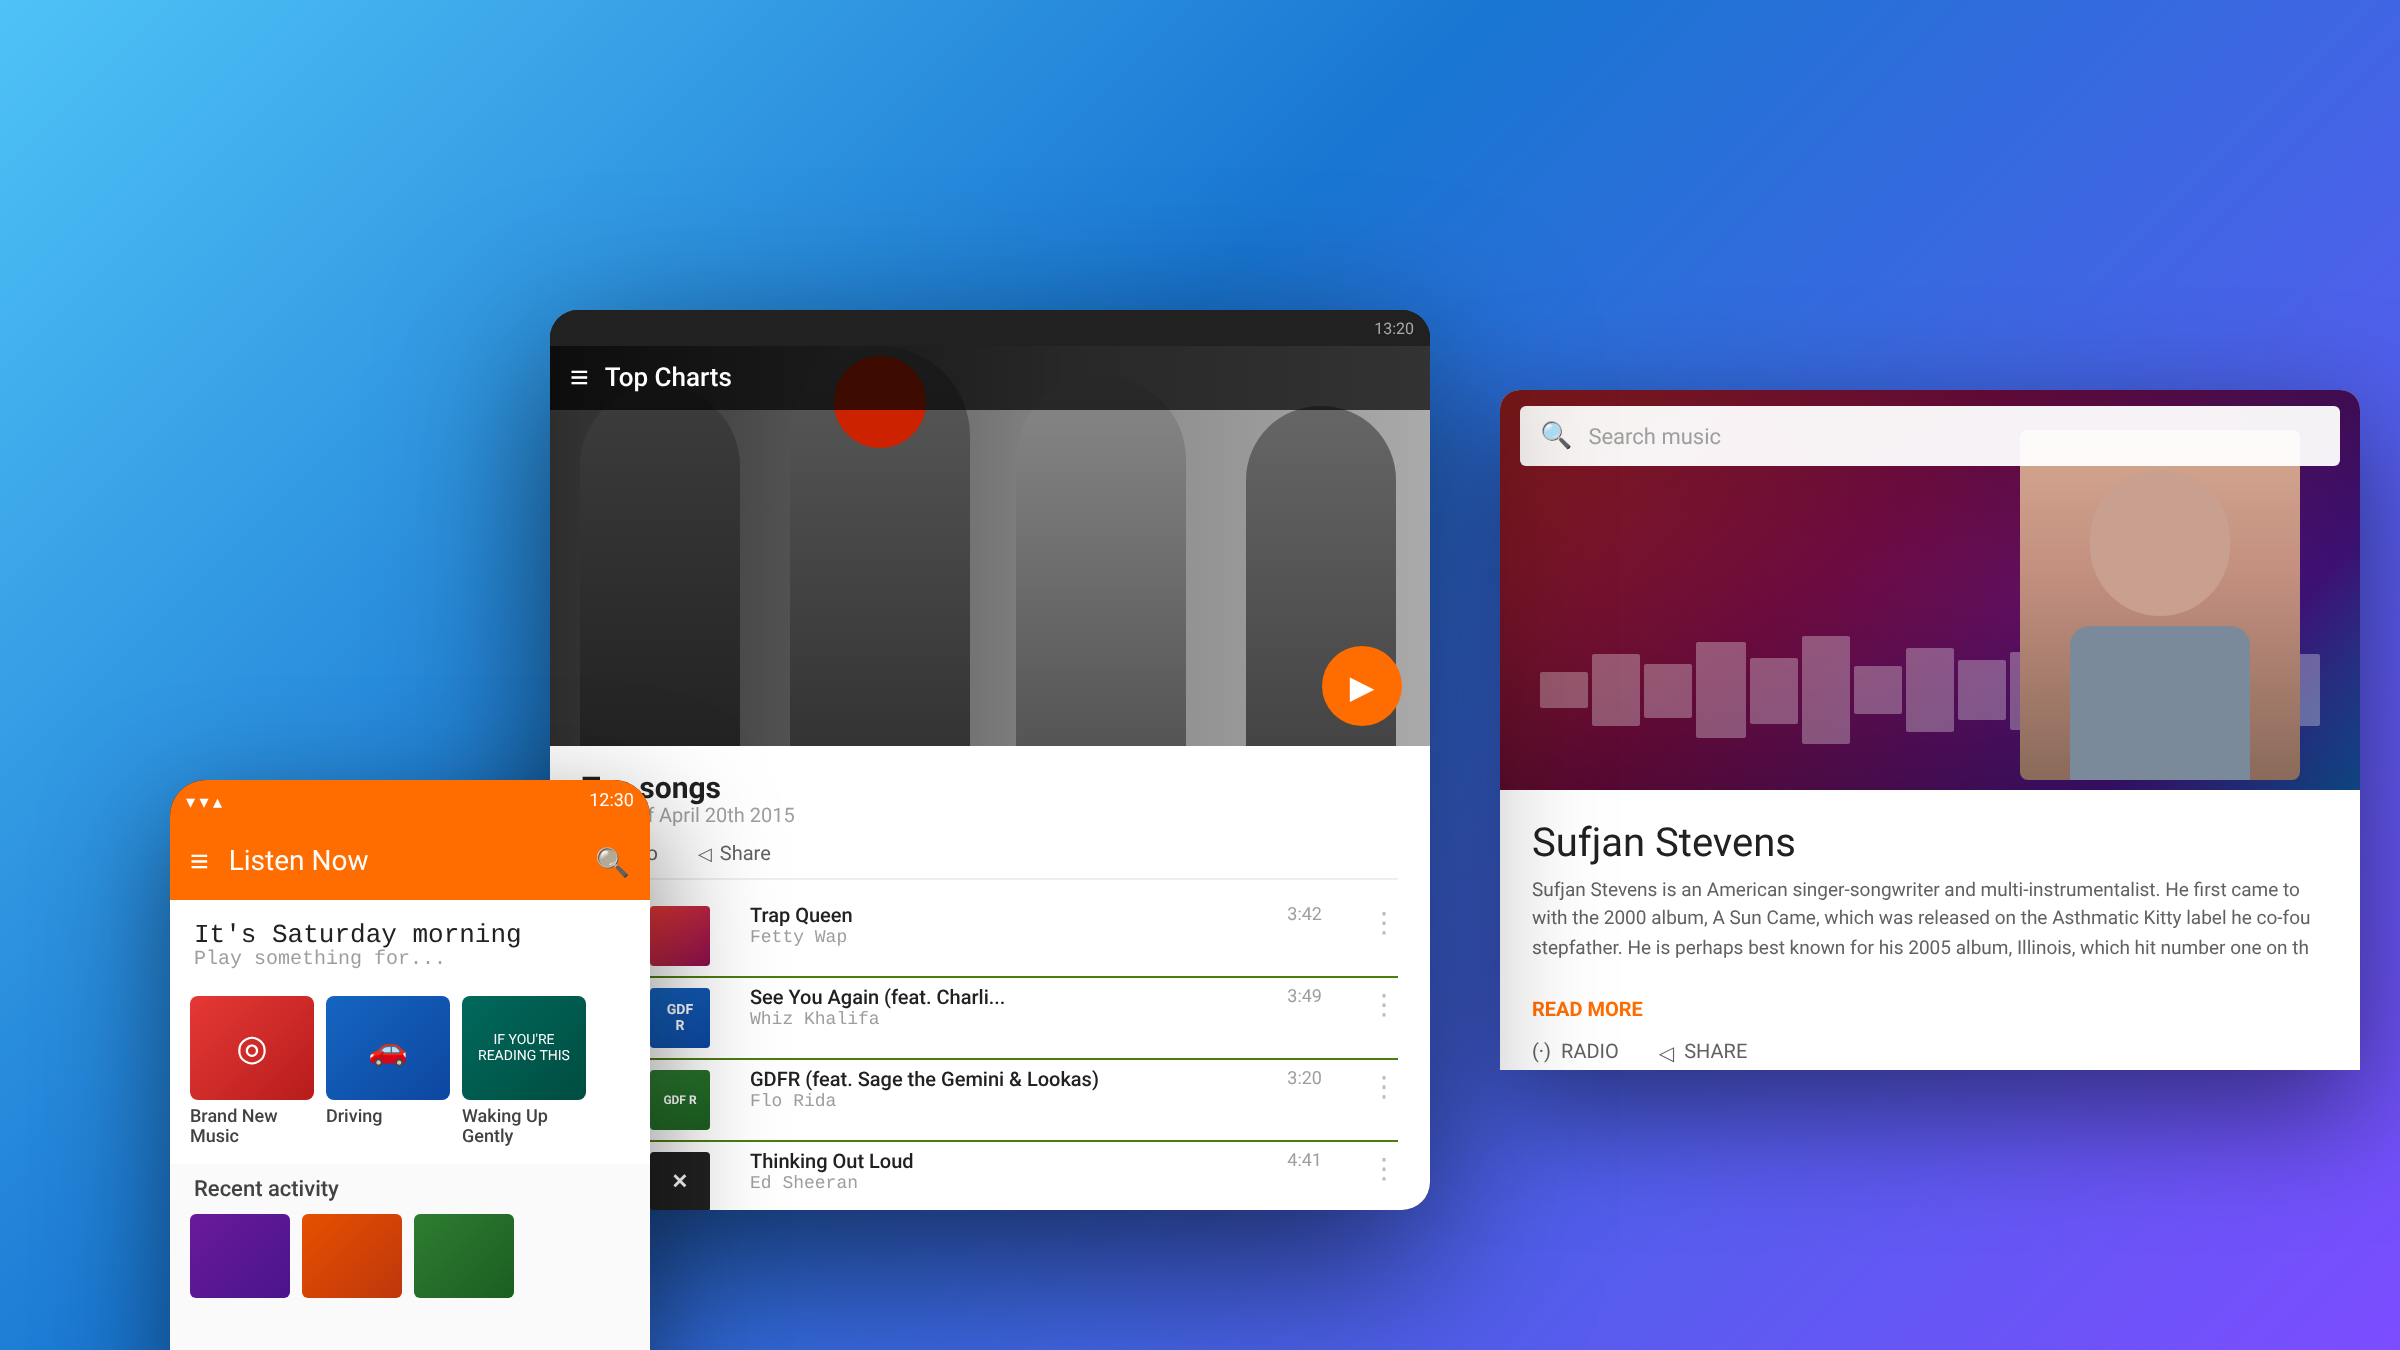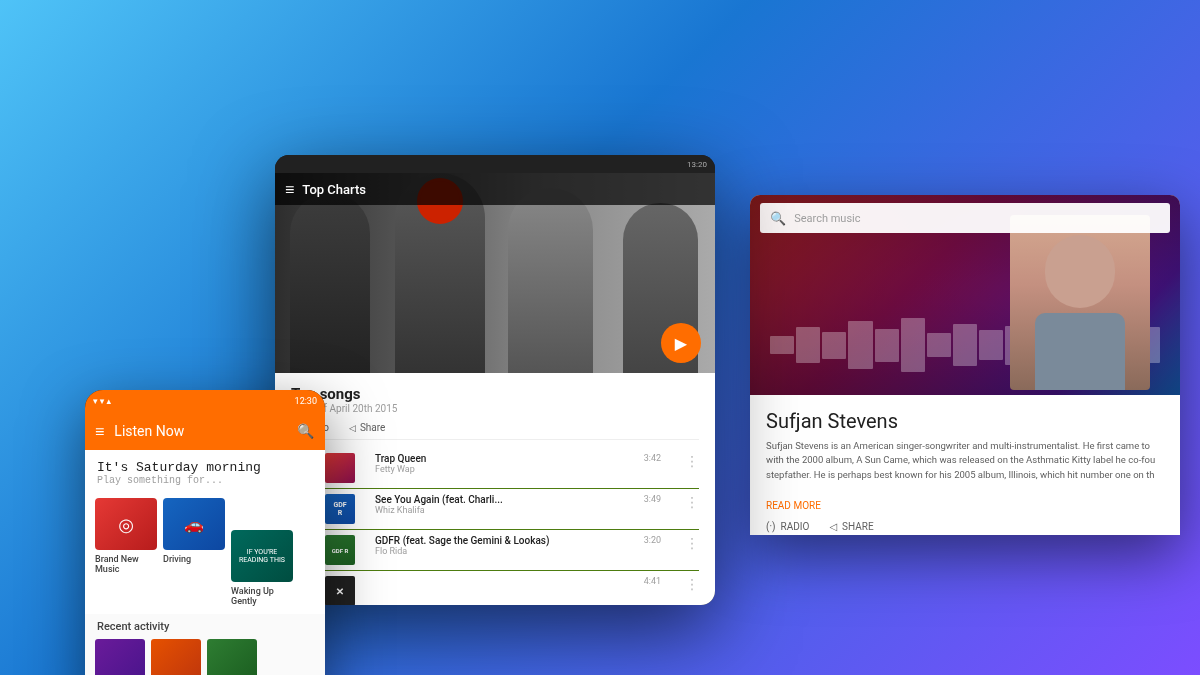--- a/index.html
+++ b/index.html
@@ -261,21 +261,21 @@
       height: 30px;
       border-radius: 2px;
       flex-shrink: 0;
     }
     .ts1 { background: linear-gradient(135deg, #e53935, #880e4f); }
     .ts2 { background: linear-gradient(135deg, #1565c0, #0d47a1); display:flex;align-items:center;justify-content:center;color:white;font-size:8px;font-weight:700; }
     .ts3 { background: linear-gradient(135deg, #2e7d32, #1b5e20); display:flex;align-items:center;justify-content:center;color:white;font-size:7px; }
     .ts4 { background: #212121; display:flex;align-items:center;justify-content:center;color:white;font-size:10px;font-weight:700; }
     .tablet-song-info { flex: 1; }
     .tablet-song-name { font-size: 10px; color: #212121; font-weight: 500; }
-    .tablet-song-artist { font-size: 9px; color: #9e9e9e; }
+    .tablet-song-artist { font-size: 9px; color: #9e9e9e; font-family: Liberation Mono, monospace; }
     .tablet-song-duration { font-size: 9px; color: #9e9e9e; margin-left: auto; }
     .tablet-song-more { font-size: 14px; color: #bbb; margin-left: 4px; }
 
     
     .laptop {
       position: absolute;
       right: 20px;
       top: 195px;
       width: 430px;
       height: 340px;
@@ -380,21 +380,21 @@
     }
     .laptop-bio {
       font-size: 9.5px;
       color: #616161;
       line-height: 1.5;
       margin-bottom: 18px;
     }
     .laptop-read-more {
       color: #FF6D00;
       font-size: 10px;
-      font-weight: 400;
+      font-weight: 700;
       margin-bottom: 10px;
     }
     .laptop-actions {
       display: flex;
       gap: 20px;
       align-items: center;
     }
     .laptop-action {
       font-size: 10px;
       color: #616161;
@@ -428,21 +428,21 @@
         </div>
         <div class="phone-card-label">Brand New Music</div>
       </div>
       <div class="phone-card">
         <div class="phone-card-img blue">
           <span>🚗</span>
         </div>
         <div class="phone-card-label">Driving</div>
       </div>
       <div class="phone-card">
-        <div class="phone-card-img teal" style="font-size:7px;padding:3px;text-align:center;color:white;margin-top:32px;">IF YOU'RE READING THIS</div>
+        <div class="phone-card-img teal" style="font-size:7px;padding:3px;text-align:center;color:white;">IF YOU'RE READING THIS</div>
         <div class="phone-card-label">Waking Up Gently</div>
       </div>
     </div>
     <div class="phone-recent">Recent activity</div>
     <div class="phone-recent-row">
       <div class="phone-recent-thumb purple"></div>
       <div class="phone-recent-thumb orange"></div>
       <div class="phone-recent-thumb green"></div>
     </div>
   </div>
@@ -517,20 +517,24 @@
       <div class="tablet-song-info">
         <div class="tablet-song-name">GDFR (feat. Sage the Gemini &amp; Lookas)</div>
         <div class="tablet-song-artist">Flo Rida</div>
       </div>
       <span class="tablet-song-duration">3:20</span>
       <span class="tablet-song-more">⋮</span>
     </div>
     <div class="tablet-song-row">
       <span class="tablet-song-num">4</span>
       <div class="tablet-song-thumb ts4">✕</div>
+      <div class="tablet-song-info">
+        <div class="tablet-song-name">Thinking Out Loud</div>
+        <div class="tablet-song-artist">Ed Sheeran</div>
+      </div>
       <span class="tablet-song-duration">4:41</span>
       <span class="tablet-song-more">⋮</span>
     </div>
 
   </div>
 </div>
 
 <div class="laptop">
   <div class="laptop-screen">
     <div class="laptop-hero">

